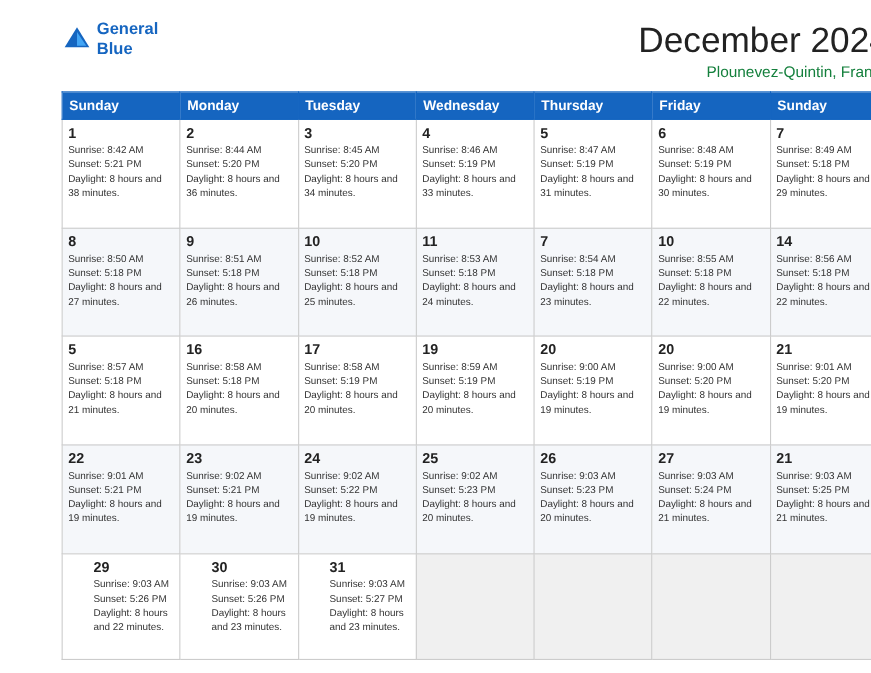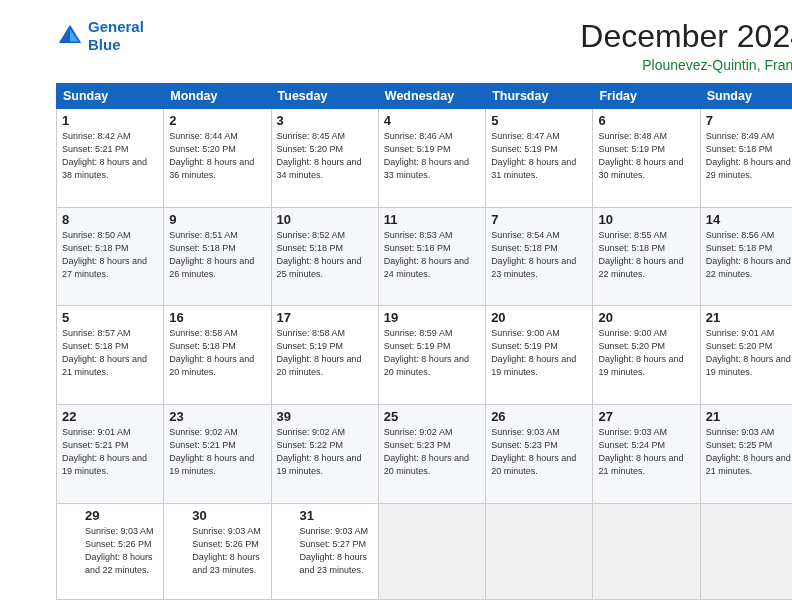--- a/index.html
+++ b/index.html
@@ -229,21 +229,21 @@
         <tr>
           <td>
             <span class="day-num">22</span>
             <div class="day-detail">Sunrise: 9:01 AM<br>Sunset: 5:21 PM<br>Daylight: 8 hours and 19 minutes.</div>
           </td>
           <td>
             <span class="day-num">23</span>
             <div class="day-detail">Sunrise: 9:02 AM<br>Sunset: 5:21 PM<br>Daylight: 8 hours and 19 minutes.</div>
           </td>
           <td>
-            <span class="day-num">39</span>
+            <span class="day-num">24</span>
             <div class="day-detail">Sunrise: 9:02 AM<br>Sunset: 5:22 PM<br>Daylight: 8 hours and 19 minutes.</div>
           </td>
           <td>
             <span class="day-num">25</span>
             <div class="day-detail">Sunrise: 9:02 AM<br>Sunset: 5:23 PM<br>Daylight: 8 hours and 20 minutes.</div>
           </td>
           <td>
             <span class="day-num">26</span>
             <div class="day-detail">Sunrise: 9:03 AM<br>Sunset: 5:23 PM<br>Daylight: 8 hours and 20 minutes.</div>
           </td>

